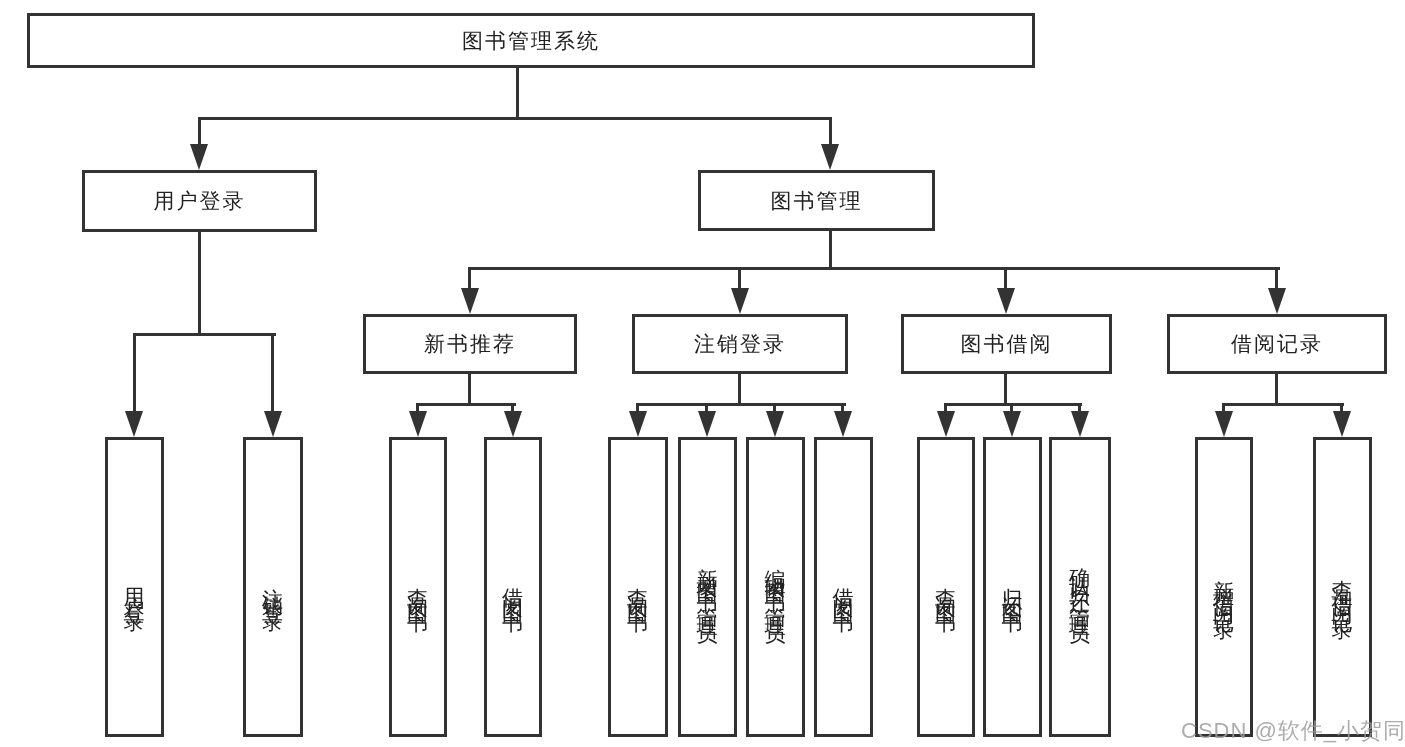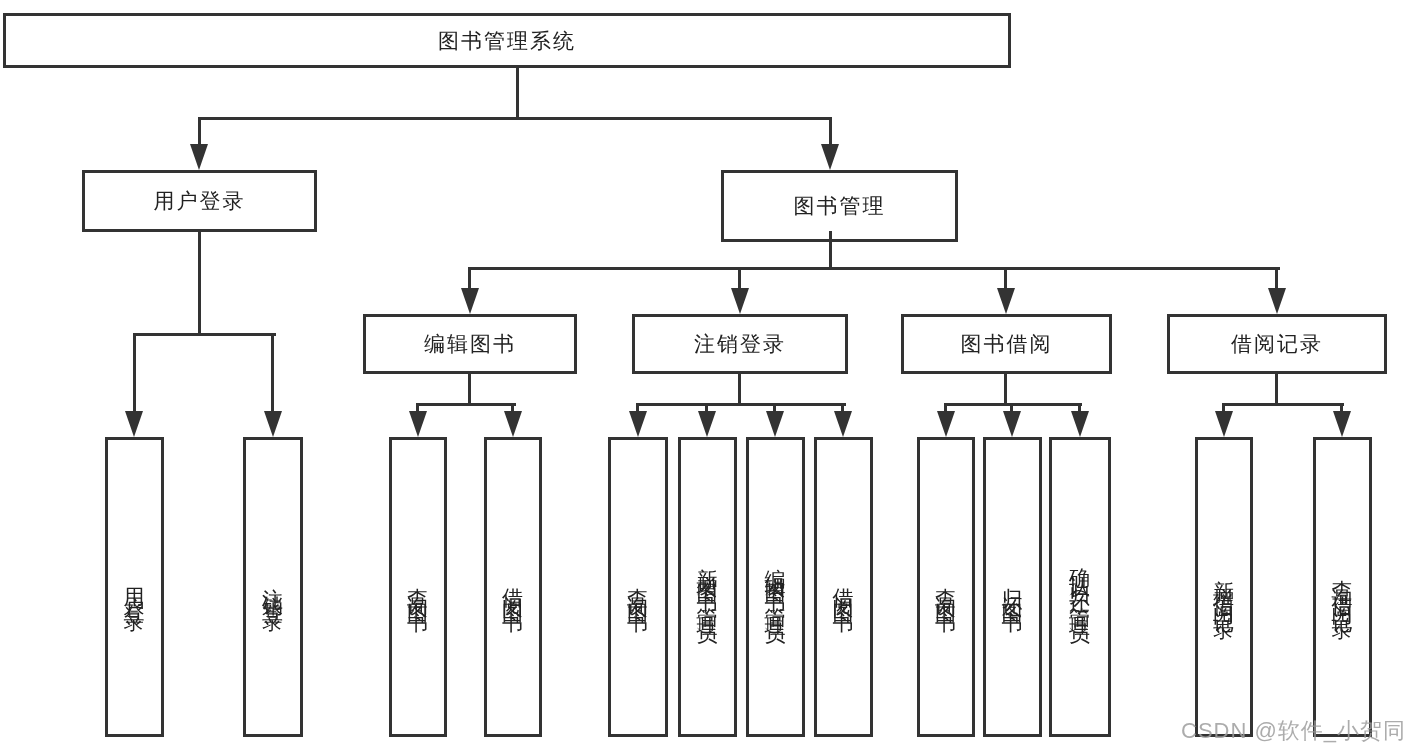--- a/index.html
+++ b/index.html
@@ -49,35 +49,35 @@
     letter-spacing: 1px;
     white-space: nowrap;
     z-index: 5;
   }
 </style>
 </head>
 <body>
 
 <div class="canvas">
 
-  <div class="hbox" style="left:3px; top:13px; width:1008px; height:55px;">
+  <div class="hbox" style="left:27px; top:13px; width:1008px; height:55px;">
     <span>图书管理系统</span>
   </div>
 
   <div class="ln" style="left:516px; top:67px; width:3px; height:52px;"></div>
   <div class="ln" style="left:198px; top:117px; width:634px; height:3px;"></div>
   <div class="ln" style="left:198px; top:117px; width:3px; height:30px;"></div>
   <div class="arrow" style="left:190px; top:144px;"></div>
   <div class="ln" style="left:829px; top:117px; width:3px; height:30px;"></div>
   <div class="arrow" style="left:821px; top:144px;"></div>
 
   <div class="hbox" style="left:82px; top:170px; width:235px; height:62px;">
     <span>用户登录</span>
   </div>
-  <div class="hbox" style="left:721px; top:170px; width:237px; height:72px;">
+  <div class="hbox" style="left:698px; top:170px; width:237px; height:61px;">
     <span>图书管理</span>
   </div>
 
   <div class="ln" style="left:198px; top:231px; width:3px; height:104px;"></div>
   <div class="ln" style="left:133px; top:333px; width:143px; height:3px;"></div>
   <div class="ln" style="left:133px; top:333px; width:3px; height:80px;"></div>
   <div class="arrow" style="left:125px; top:411px;"></div>
   <div class="ln" style="left:271px; top:333px; width:3px; height:80px;"></div>
   <div class="arrow" style="left:264px; top:411px;"></div>
 
@@ -86,21 +86,21 @@
   <div class="ln" style="left:468px; top:267px; width:3px; height:24px;"></div>
   <div class="arrow" style="left:461px; top:288px;"></div>
   <div class="ln" style="left:738px; top:267px; width:3px; height:24px;"></div>
   <div class="arrow" style="left:731px; top:288px;"></div>
   <div class="ln" style="left:1004px; top:267px; width:3px; height:24px;"></div>
   <div class="arrow" style="left:997px; top:288px;"></div>
   <div class="ln" style="left:1275px; top:267px; width:3px; height:24px;"></div>
   <div class="arrow" style="left:1268px; top:288px;"></div>
 
   <div class="hbox" style="left:363px; top:314px; width:214px; height:60px;">
-    <span>编辑图书</span>
+    <span>新书推荐</span>
   </div>
   <div class="hbox" style="left:632px; top:314px; width:216px; height:60px;">
     <span>注销登录</span>
   </div>
   <div class="hbox" style="left:901px; top:314px; width:211px; height:60px;">
     <span>图书借阅</span>
   </div>
   <div class="hbox" style="left:1167px; top:314px; width:220px; height:60px;">
     <span>借阅记录</span>
   </div>

